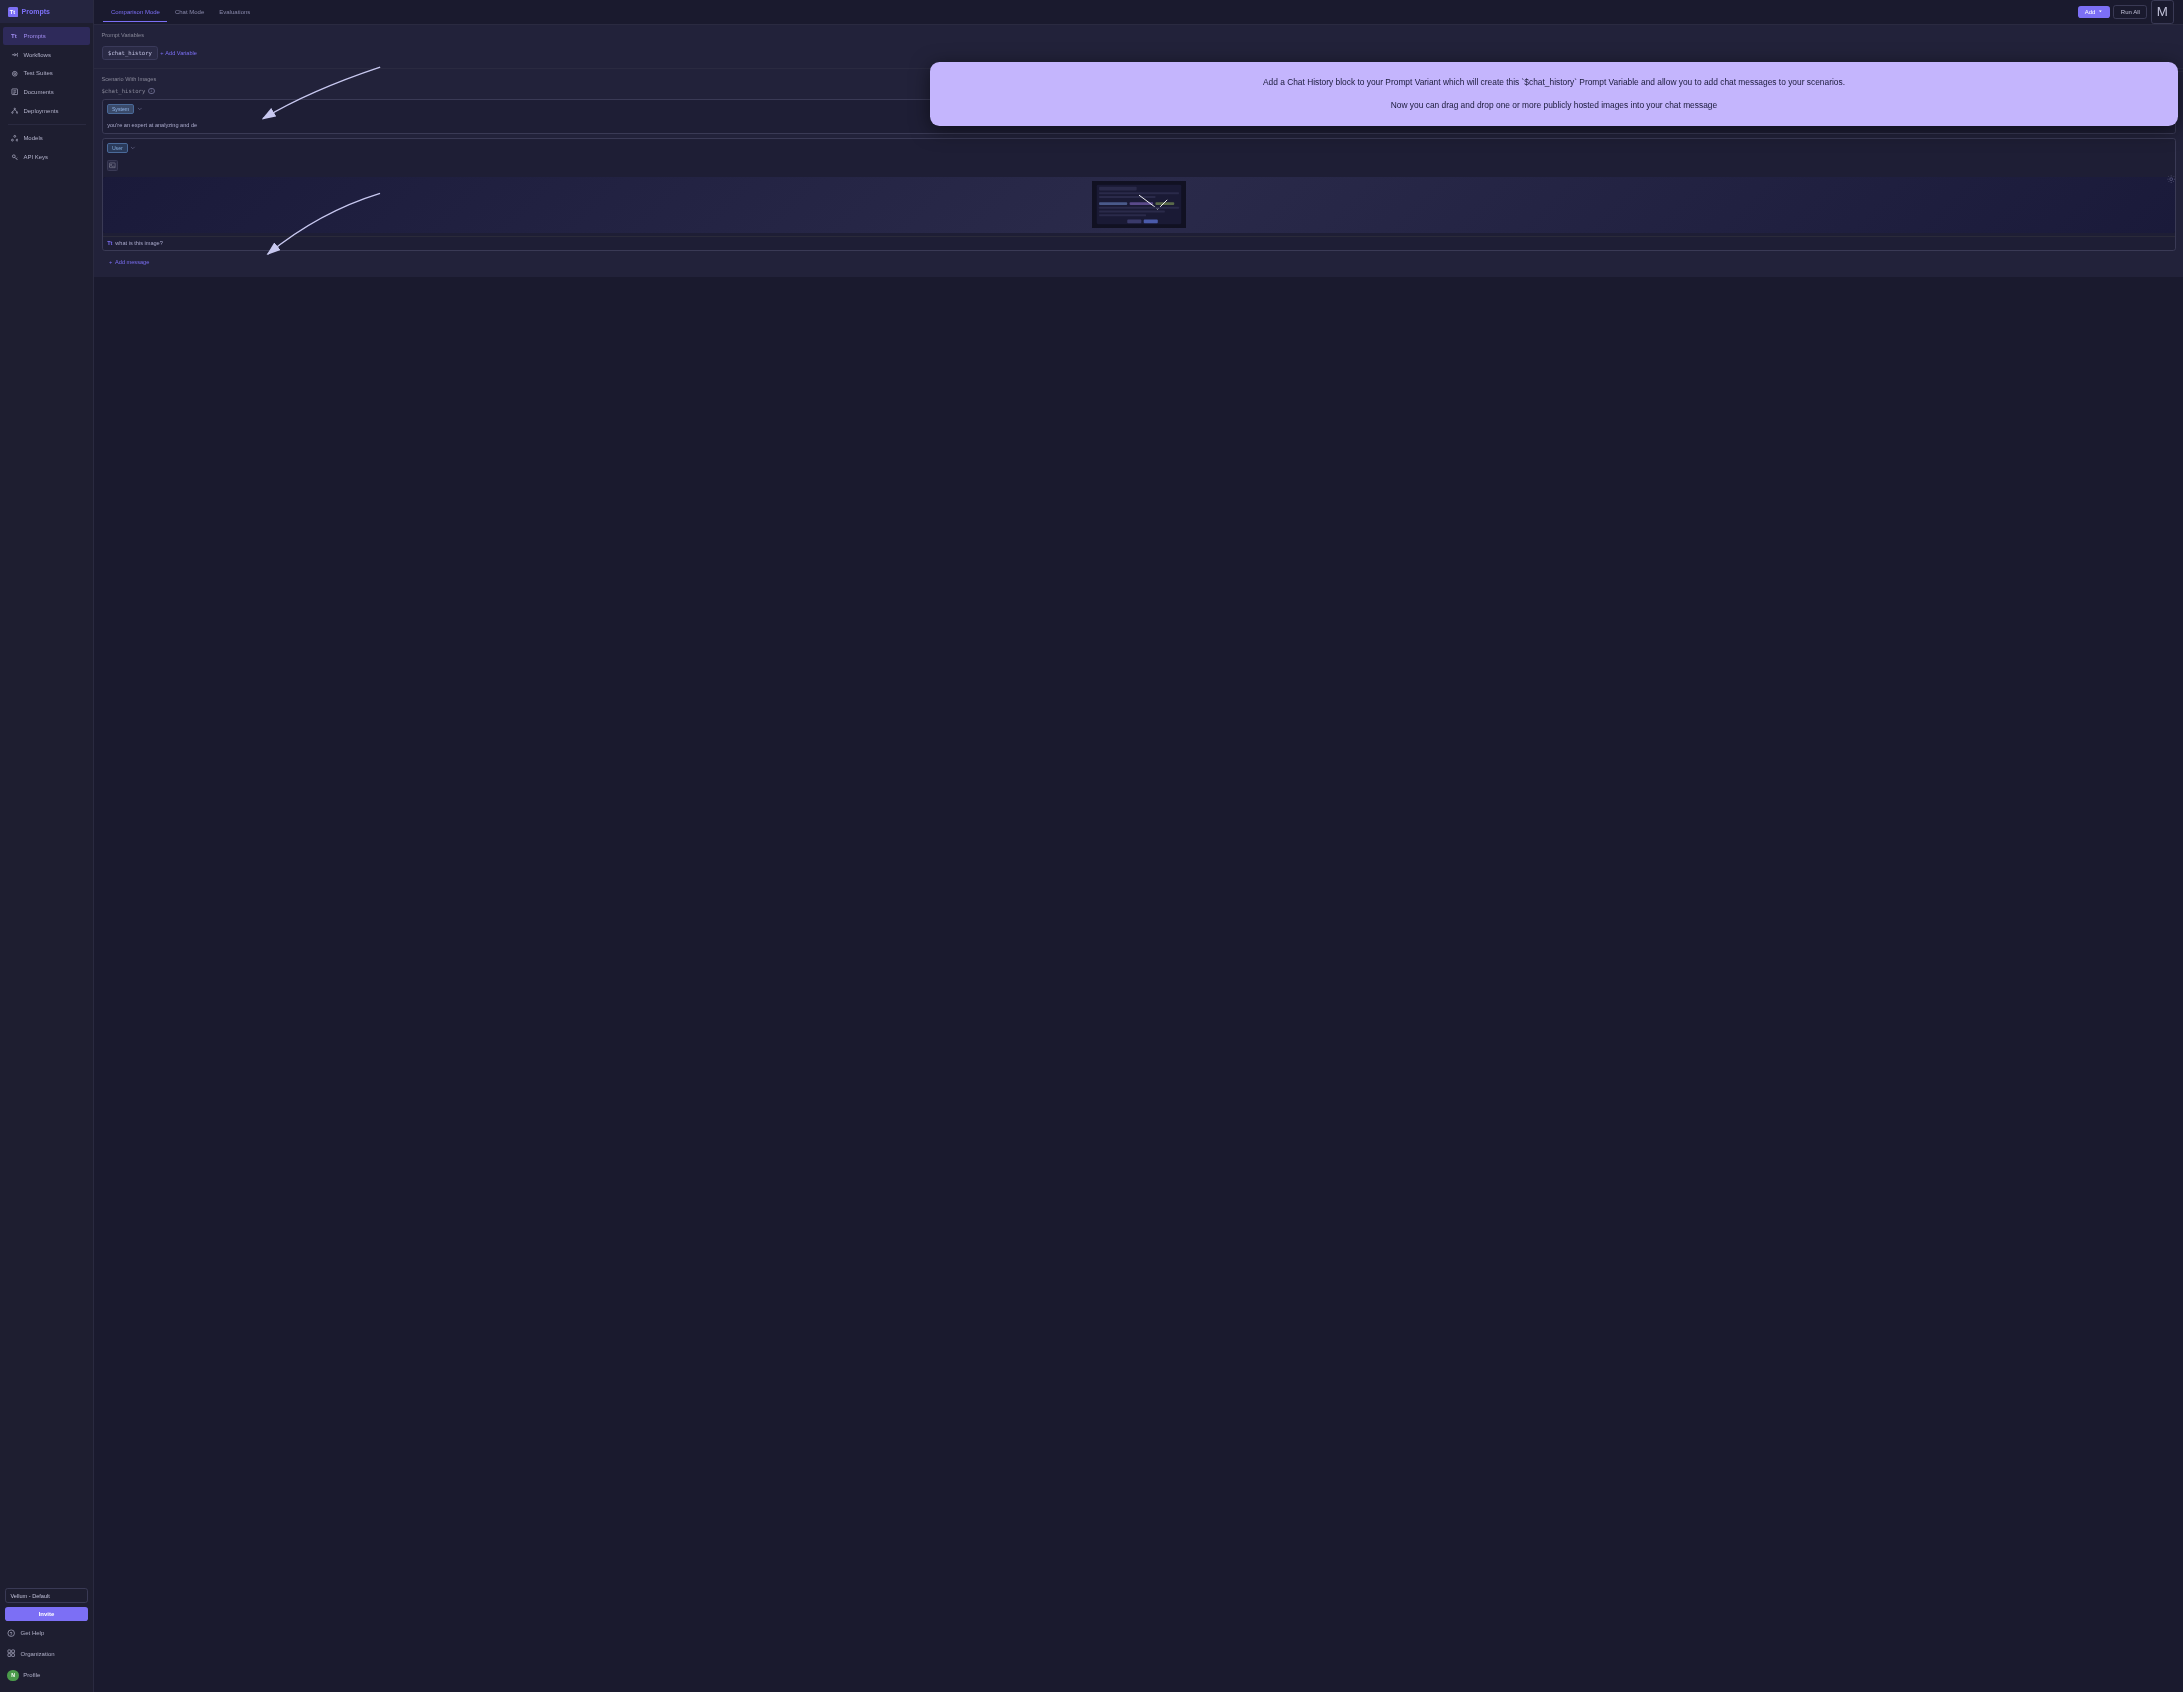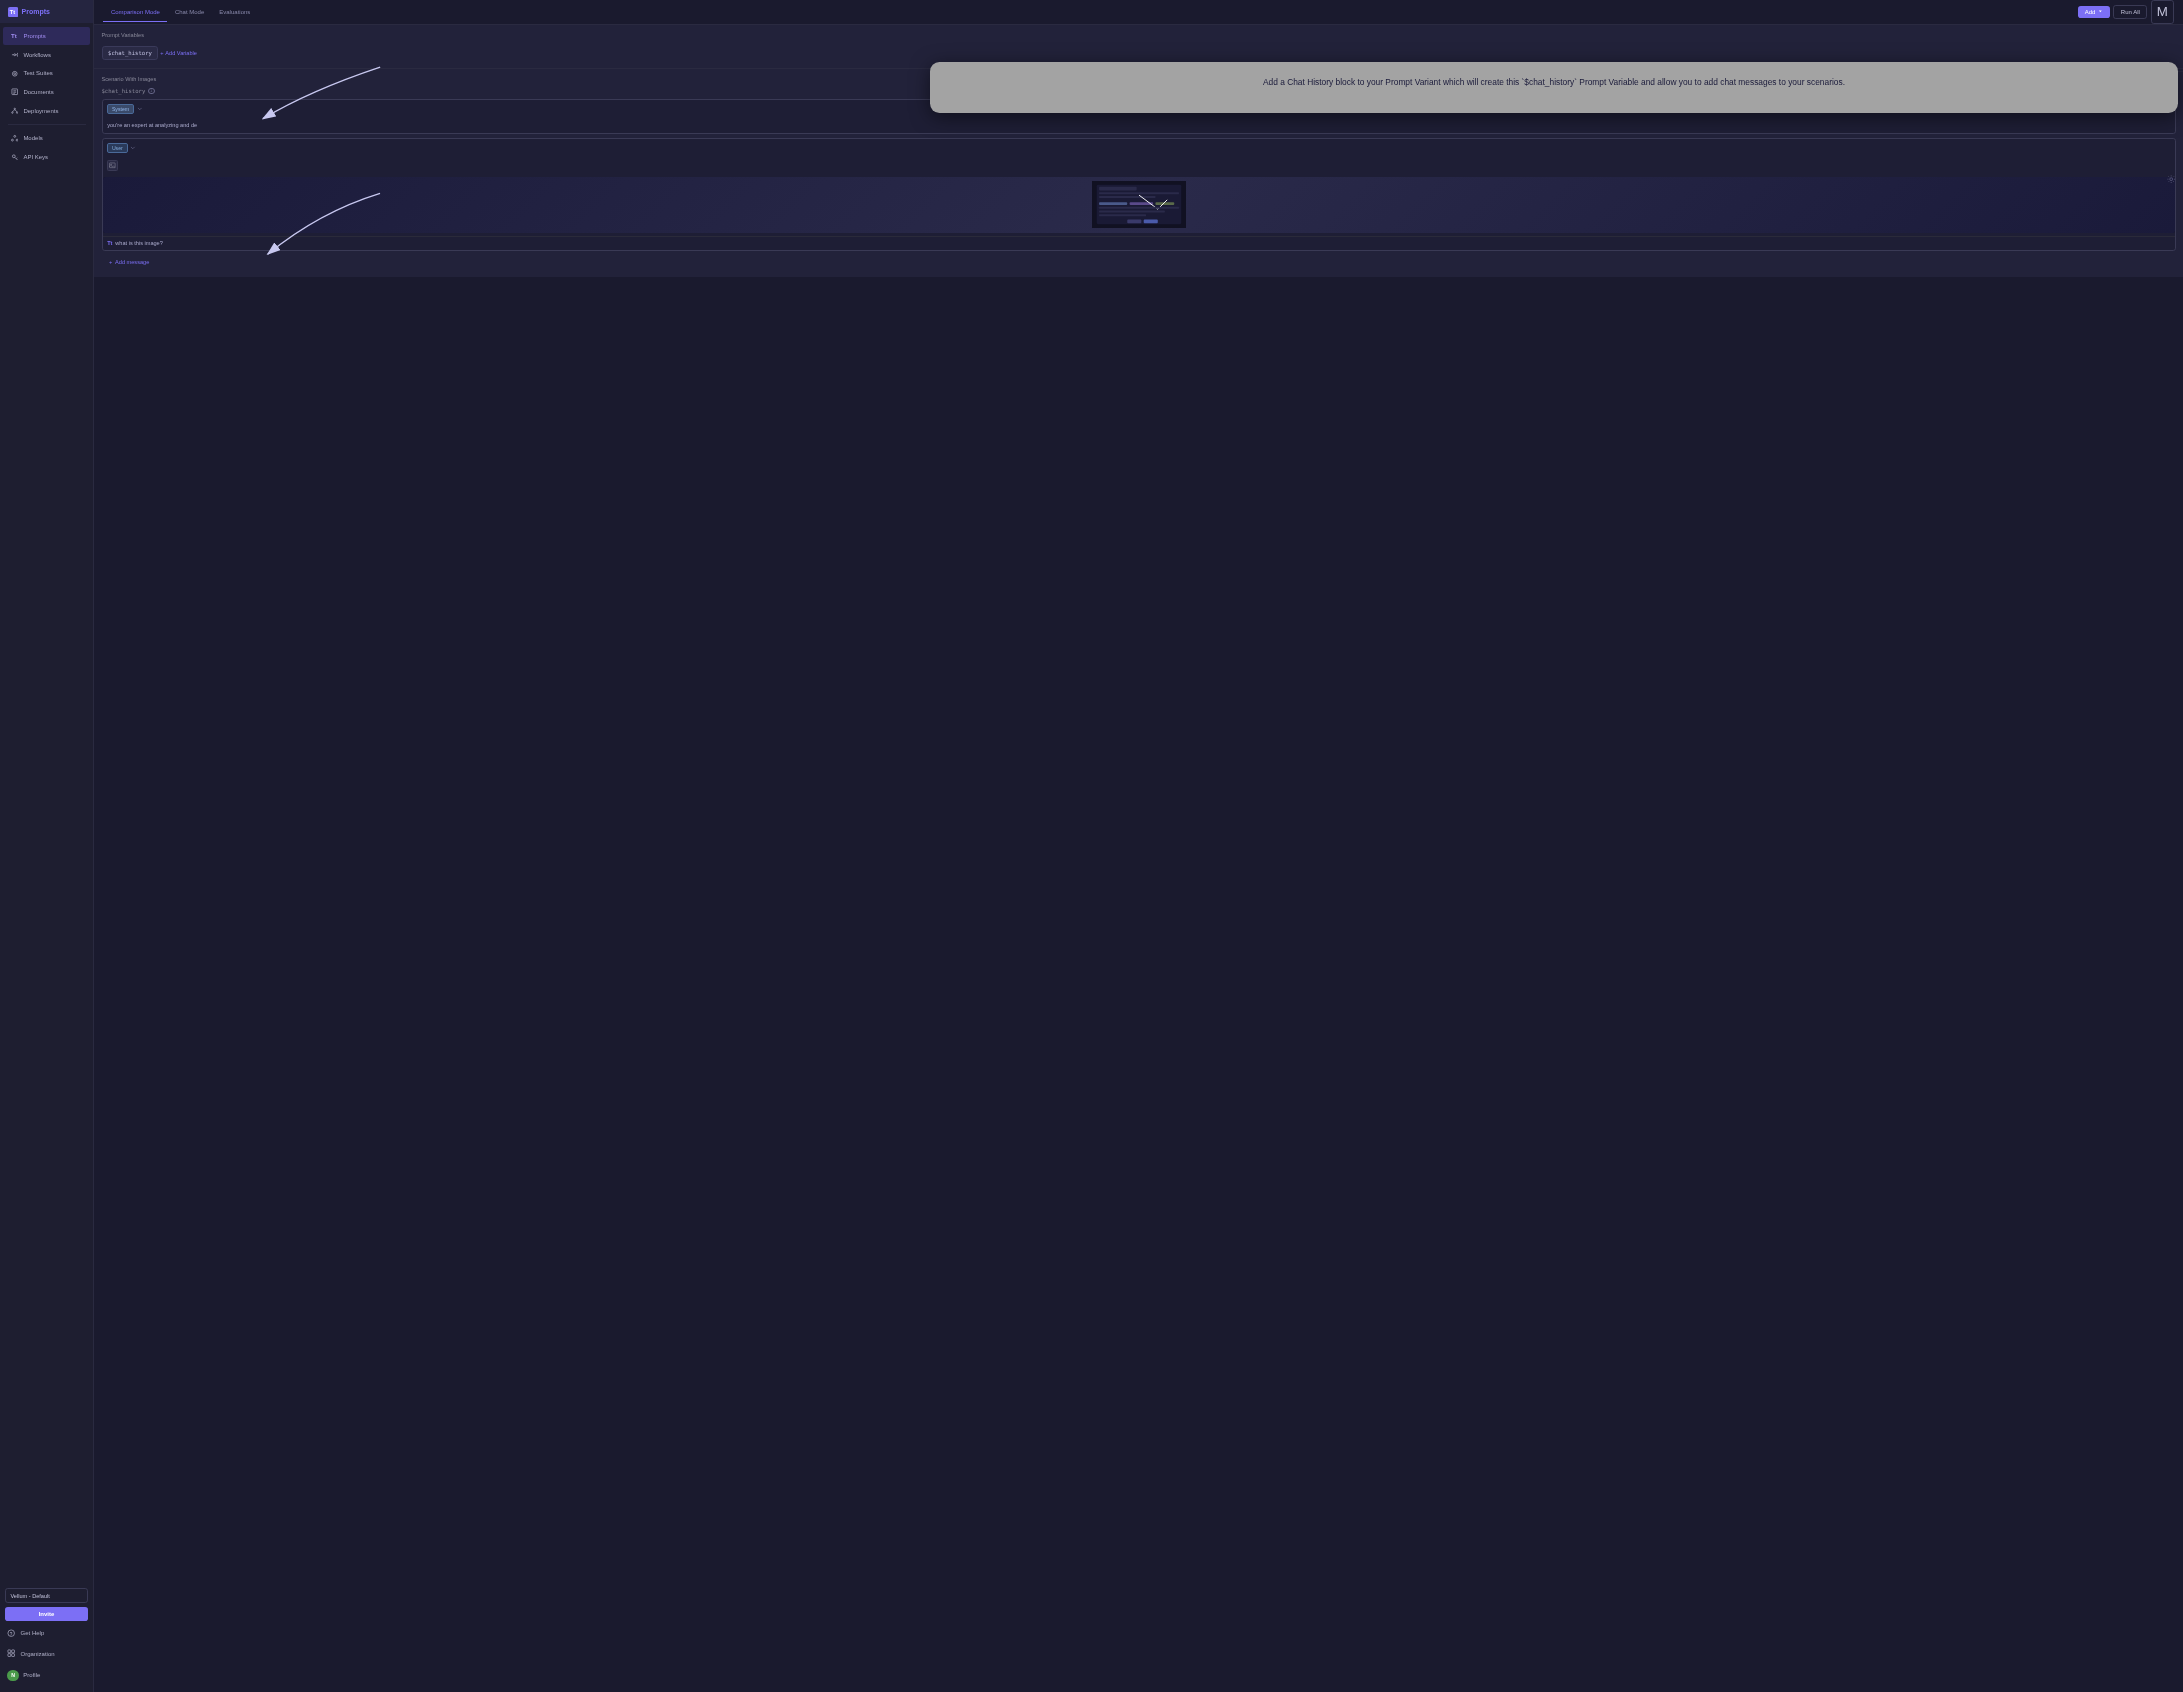--- a/index.html
+++ b/index.html
@@ -347,21 +347,21 @@
       cursor: pointer;
       padding: 4.7px 7.5px;
     }
 
     
     .tooltip-overlay {
       position: absolute;
       top: 37px;
       right: 4.7px;
       left: 40%;
-      background: #a3a3a3;
+      background: #c4b5fd;
       border-radius: 9.4px;
       padding: 14px 13px;
       z-index: 100;
       box-shadow: 0 3.7px 19px rgba(0,0,0,0.5);
       color: #1a1a3a;
       font-size: 8.4px;
       line-height: 1.5;
       font-weight: 500;
     }
     .tooltip-top-text {
@@ -638,20 +638,21 @@
 
     <button class="gear-icon-btn">
       <svg width="8.4" height="8.4" viewBox="0 0 18 18" fill="none" stroke="#666688" stroke-width="1.5">
         <circle cx="9" cy="9" r="3"></circle>
         <path d="M9 1v2M9 15v2M1 9h2M15 9h2M3.2 3.2l1.4 1.4M13.4 13.4l1.4 1.4M3.2 14.8l1.4-1.4M13.4 4.6l1.4-1.4"></path>
       </svg>
     </button>
 
     <div class="tooltip-overlay">
       <div class="tooltip-top-text">Add a Chat History block to your Prompt Variant which will create this `$chat_history` Prompt Variable and allow you to add chat messages to your scenarios.</div>
+      <div class="tooltip-bottom-text">Now you can drag and drop one or more publicly hosted images into your chat message</div>
     </div>
 
     <svg class="arrow-overlay" style="position:absolute;top:28px;left:122px;width:197px;height:122px;pointer-events:none;z-index:98;" viewBox="0 0 420 260">
       <defs>
         <marker id="arrowhead1" markerWidth="10" markerHeight="7" refX="9" refY="3.5" orient="auto">
           <polygon points="0 0, 10 3.5, 0 7" fill="#c8c8f0"></polygon>
         </marker>
       </defs>
       <path d="M350 30 Q200 80 100 140" stroke="#c8c8f0" stroke-width="3" fill="none" marker-end="url(#arrowhead1)"></path>
     </svg>

